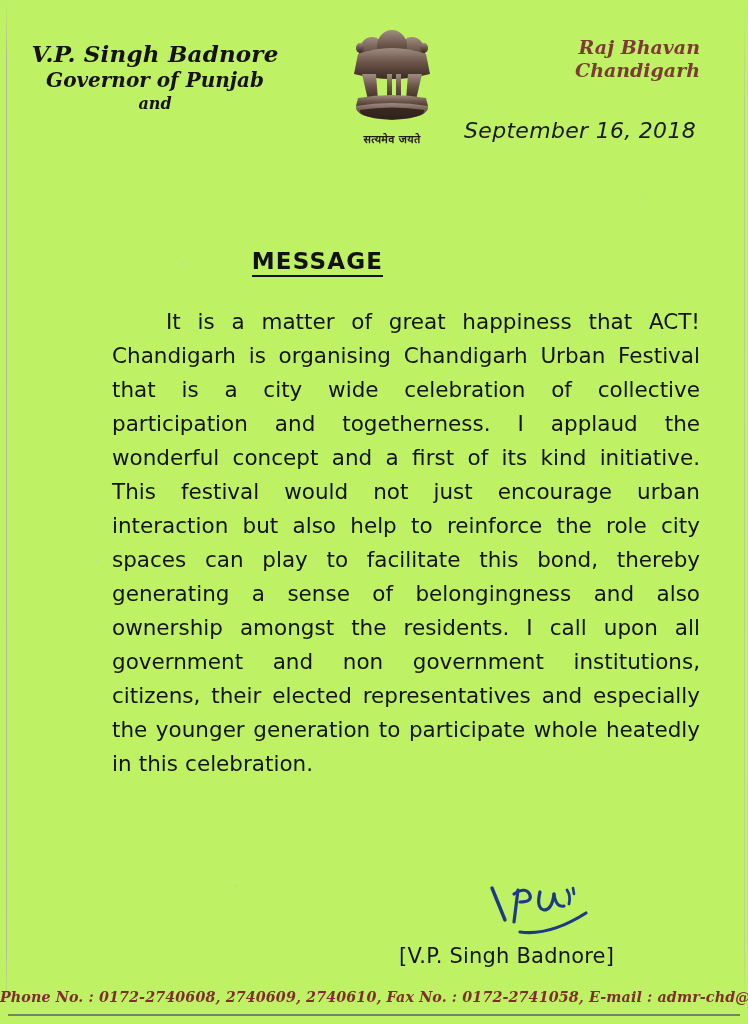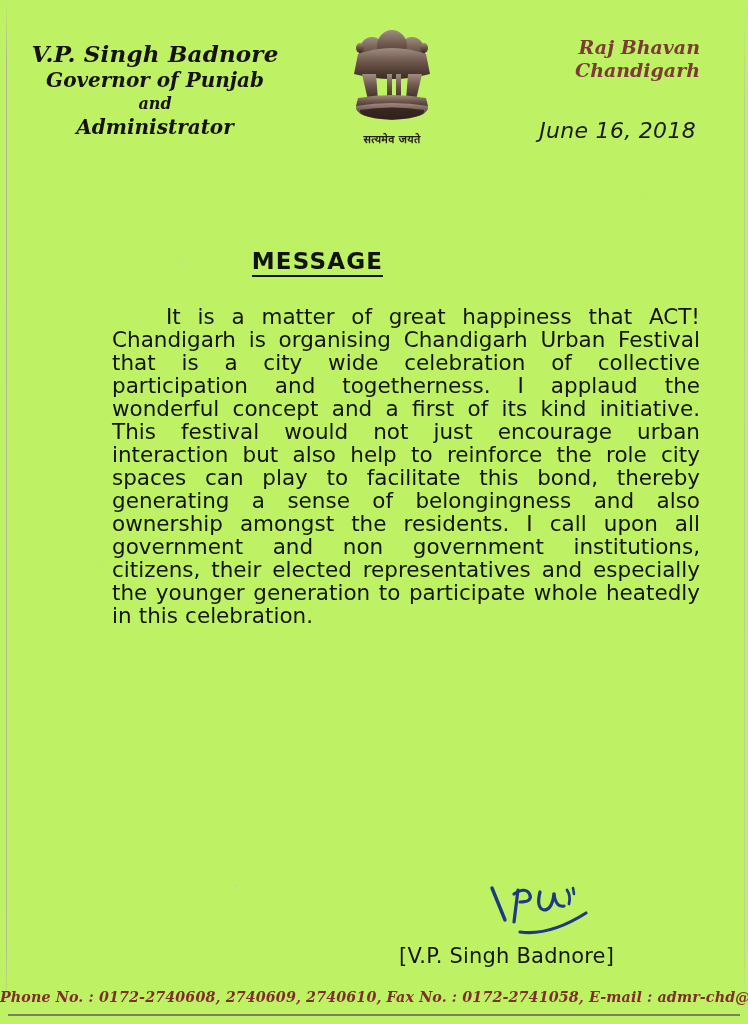--- a/index.html
+++ b/index.html
@@ -139,21 +139,21 @@
     left: 112px;
     top: 305px;
     width: 588px;
   }
   .para {
     margin: 0 0 12px 0;
     text-indent: 54px;
     text-align: justify;
     font-family: "DejaVu Sans", sans-serif;
     font-size: 21.5px;
-    line-height: 23px;
+    line-height: 34px;
     color: #141414;
     word-spacing: 0.3px;
   }
   .para.p2 {
     margin-top: 20px;
   }
 
   
   .sign-block {
     position: absolute;
@@ -220,21 +220,20 @@
   <div class="speck" style="left:235px;top:884px;width:3px;height:3px;"></div>
   <div class="speck" style="left:640px;top:196px;width:2px;height:2px;"></div>
   <div class="speck" style="left:96px;top:560px;width:2px;height:2px;"></div>
 
   <div class="header">
 
     <div class="letterhead-left">
       <div class="lh-name">V.P. Singh Badnore</div>
       <div class="lh-line">Governor of Punjab</div>
       <div class="lh-line small">and</div>
-      <div class="lh-line">Administrator</div>
     </div>
 
     <div class="emblem-wrap">
       <svg class="emblem-svg" width="108" height="104" viewBox="0 0 108 104">
         <defs>
           <linearGradient id="embG" x1="0" y1="0" x2="0" y2="1">
             <stop offset="0%" stop-color="#a08d82"></stop>
             <stop offset="45%" stop-color="#6d564b"></stop>
             <stop offset="100%" stop-color="#3a2a22"></stop>
           </linearGradient>
@@ -263,21 +262,21 @@
         <path d="M22 84 Q54 79 86 84 Q88 92 54 93 Q20 92 22 84 Z" fill="#2d1f19" opacity="0.85"></path>
       </svg>
       <div class="emblem-motto">सत्यमेव जयते</div>
     </div>
 
     <div class="letterhead-right">
       <div class="rb-line">Raj Bhavan</div>
       <div class="rb-line">Chandigarh</div>
     </div>
 
-    <div class="date-line">June 16, 2018</div>
+    <div class="date-line">September 16, 2018</div>
   </div>
 
   <div class="title-row">
     <span class="title">MESSAGE</span>
   </div>
 
   <div class="body-text">
     <p class="para p1">It is a matter of great happiness that ACT! Chandigarh is organising Chandigarh Urban Festival that is a city wide celebration of collective participation and togetherness. I applaud the wonderful concept and a first of its kind initiative. This festival would not just encourage urban interaction but also help to reinforce the role city spaces can play to facilitate this bond, thereby generating a sense of belongingness and also ownership amongst the residents. I call upon all government and non government  institutions, citizens, their elected representatives and especially the younger generation  to participate whole heatedly in this celebration.</p>
   </div>
 

